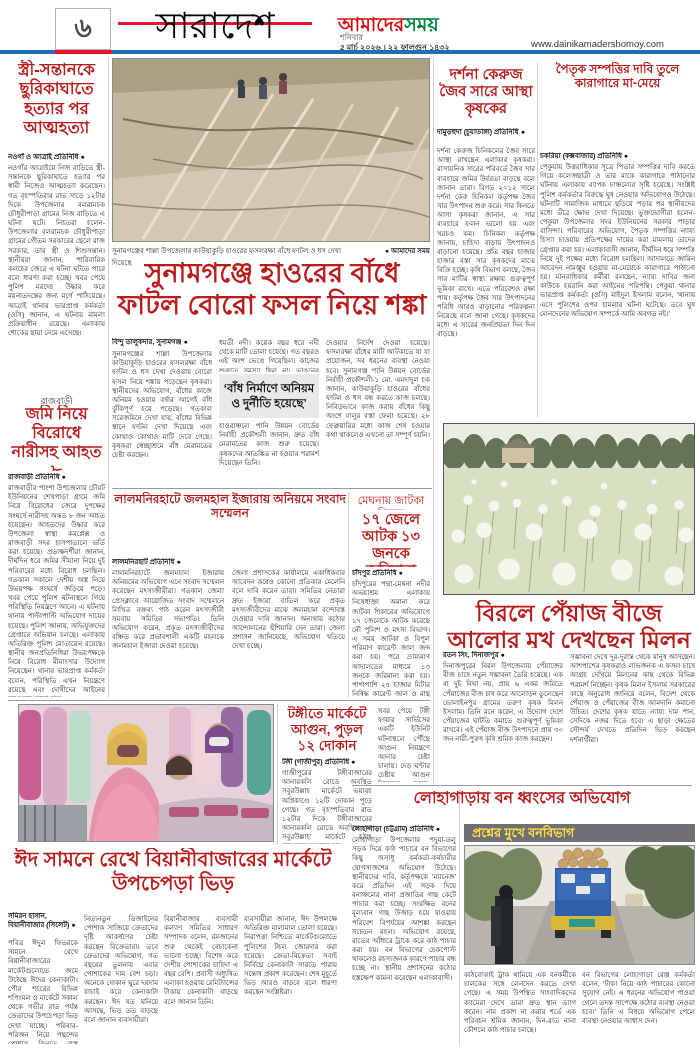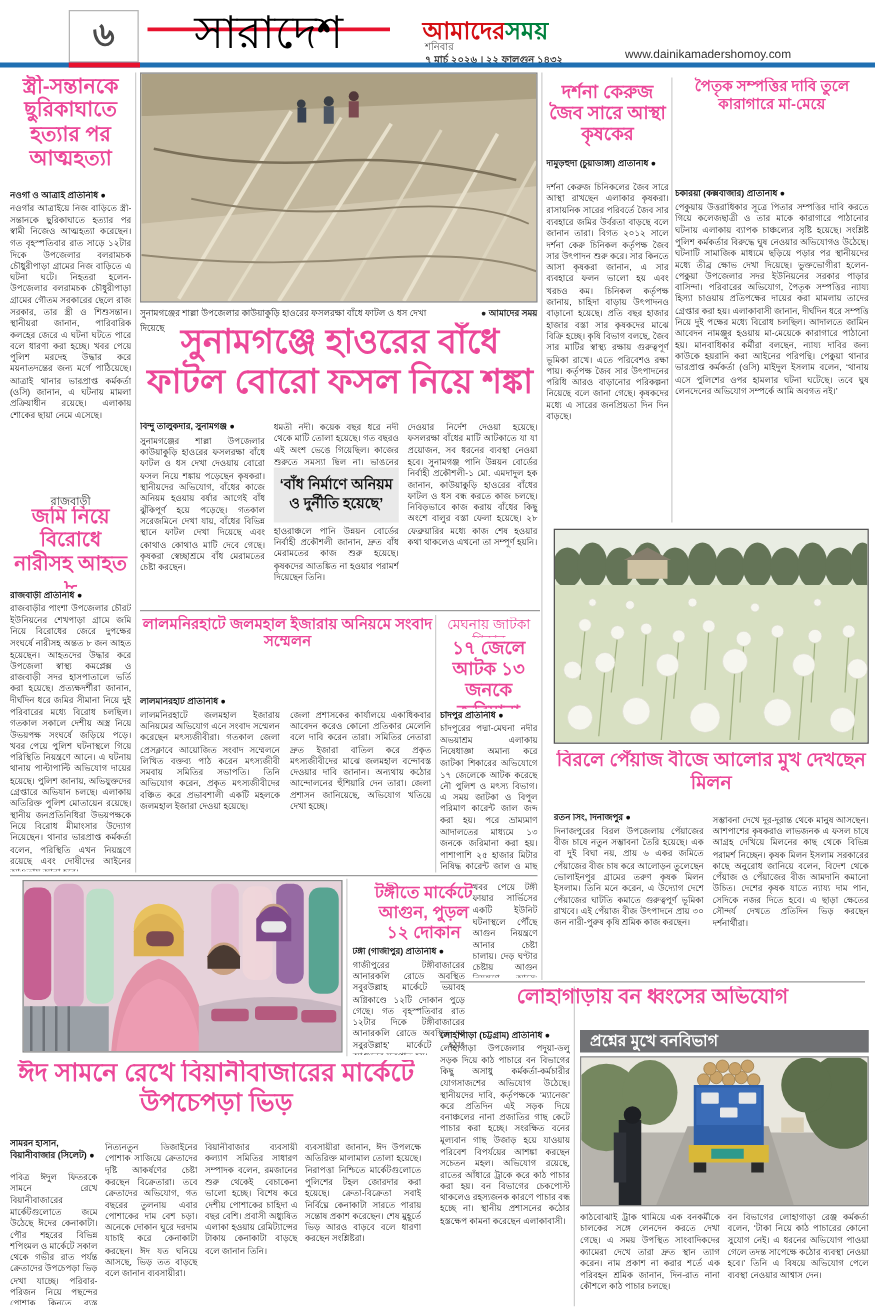--- a/index.html
+++ b/index.html
@@ -1,47 +1,47 @@
 <!DOCTYPE html>
 <html><head>
 <meta charset="utf-8">
 <style>
   html,body{margin:0;padding:0;background:#ffffff;}
   body{width:700px;height:1050px;position:relative;font-family:"Liberation Sans","DejaVu Sans",sans-serif;color:#1a1a1a;overflow:hidden;}
   .abs{position:absolute;}
-  .hl{font-weight:bold;color:#ec4899;text-align:center;line-height:1.18;overflow:hidden;}
+  .hl{font-weight:bold;color:#b91c1c;text-align:center;line-height:1.18;overflow:hidden;}
   .byline{font-size:7px;font-weight:bold;color:#111;line-height:1.25;overflow:hidden;}
   .bt{font-size:6.9px;line-height:1.33;text-align:justify;color:#222;overflow:hidden;}
   .kick{font-size:9px;text-align:center;color:#333;overflow:hidden;}
   .cap{font-size:7px;color:#222;overflow:hidden;}
   .vrule{width:1px;background:#cfcfcf;}
   .hrule{height:1px;background:#9a9a9a;}
   .photo{border:1px solid #8a8a8a;box-sizing:border-box;overflow:hidden;background:#ddd;}
   .photo svg{display:block;}
   .quotebox{background:#e9e9e9;font-weight:bold;font-size:11.5px;text-align:center;line-height:1.3;color:#111;display:flex;align-items:center;justify-content:center;padding:2px 4px;box-sizing:border-box;}
-  .banner{background:#6f7073;color:#ffffff;font-weight:bold;font-size:12.5px;line-height:18px;padding-left:8px;box-sizing:border-box;overflow:hidden;}
+  .banner{background:#6f7073;color:#fde047;font-weight:bold;font-size:12.5px;line-height:18px;padding-left:8px;box-sizing:border-box;overflow:hidden;}
   .masthead-red{color:#d40f14;font-weight:bold;}
   .masthead-green{color:#00813e;font-weight:bold;}
 </style>
 </head>
 <body>
 
 <div class="abs" style="left:55px;top:8px;width:54px;height:40px;border:1.5px solid #b5b5b5;display:flex;align-items:center;justify-content:center;">
   <span style="font-size:27px;font-weight:bold;color:#4a4a4a;">৬</span>
 </div>
 
 <div class="abs" style="left:118px;top:22px;width:194px;height:2.5px;background:#e8112d;"></div>
 <div class="abs" style="left:115px;top:2px;width:200px;height:48px;font-size:36px;font-weight:normal;color:#000;text-align:center;line-height:48px;">সারাদেশ</div>
 
 <div class="abs" style="left:338px;top:10px;width:160px;height:20px;font-size:19px;">
   <span class="masthead-red">আমাদের</span><span class="masthead-green">সময়</span>
 </div>
 <div class="abs" style="left:340px;top:31px;width:120px;font-size:8px;color:#555;">শনিবার</div>
-<div class="abs" style="left:340px;top:41px;width:170px;font-size:8px;font-weight:bold;color:#333;">৭ মার্চ ২০২৬ । ২২ ফাল্গুন ১৪৩২</div>
-<div class="abs" style="left:500px;top:38px;width:195px;text-align:left;font-size:9.5px;color:#333;">www.dainikamadershomoy.com</div>
+<div class="abs" style="left:340px;top:41px;width:170px;font-size:8px;font-weight:bold;color:#333;">2 মার্চ ২০২৬ । ২২ ফাল্গুন ১৪৩২</div>
+<div class="abs" style="left:500px;top:38px;width:195px;text-align:center;font-size:9.5px;color:#333;">www.dainikamadershomoy.com</div>
 
 <div class="abs" style="left:0;top:50px;width:700px;height:4px;background:#1f6fb2;"></div>
 <div class="abs" style="left:55px;top:50px;width:57px;height:4px;background:#e8112d;"></div>
 
 <div class="abs vrule" style="left:108px;top:58px;height:640px;"></div>
 <div class="abs vrule" style="left:433px;top:58px;height:726px;"></div>
 <div class="abs vrule" style="left:537px;top:62px;height:356px;"></div>
 <div class="abs vrule" style="left:348px;top:492px;height:206px;"></div>
 <div class="abs vrule" style="left:277px;top:703px;height:142px;"></div>
 <div class="abs vrule" style="left:459px;top:789px;height:256px;"></div>
@@ -169,21 +169,21 @@
       <circle cx="242" cy="111" r="8"></circle>
         <circle cx="14" cy="112" r="7"></circle>
       <circle cx="65" cy="145" r="11"></circle>
         <circle cx="120" cy="150" r="12"></circle>
         <circle cx="178" cy="146" r="11"></circle>
         <circle cx="230" cy="152" r="10"></circle>
       <circle cx="20" cy="150" r="10"></circle>
     </g>
   </svg>
 </div>
-<div class="abs hl" style="left:443px;top:600px;width:252px;height:48px;font-size:15px;">বিরলে পেঁয়াজ বীজে আলোর মুখ দেখছেন মিলন</div>
+<div class="abs hl" style="left:443px;top:600px;width:252px;height:48px;font-size:23px;">বিরলে পেঁয়াজ বীজে আলোর মুখ দেখছেন মিলন</div>
 <div class="abs byline" style="left:443px;top:651px;width:120px;">রতন সিং, দিনাজপুর ●</div>
 <div class="abs bt" style="left:443px;top:661px;width:120px;height:122px;">দিনাজপুরের বিরল উপজেলায় পেঁয়াজের বীজ চাষে নতুন সম্ভাবনা তৈরি হয়েছে। এক বা দুই বিঘা নয়, প্রায় ৬ একর জমিতে পেঁয়াজের বীজ চাষ করে আলোড়ন তুলেছেন ভোলাইনপুর গ্রামের তরুণ কৃষক মিলন ইসলাম। তিনি মনে করেন, এ উদ্যোগ দেশে পেঁয়াজের ঘাটতি কমাতে গুরুত্বপূর্ণ ভূমিকা রাখবে। এই পেঁয়াজ বীজ উৎপাদনে প্রায় ৩০ জন নারী-পুরুষ কৃষি শ্রমিক কাজ করছেন।</div>
 <div class="abs bt" style="left:570px;top:652px;width:125px;height:131px;">সম্ভাবনা দেখে দূর-দূরান্ত থেকে মানুষ আসছেন। আশপাশের কৃষকরাও লাভজনক এ ফসল চাষে আগ্রহ দেখিয়ে মিলনের কাছ থেকে বিভিন্ন পরামর্শ নিচ্ছেন। কৃষক মিলন ইসলাম সরকারের কাছে অনুরোধ জানিয়ে বলেন, বিদেশ থেকে পেঁয়াজ ও পেঁয়াজের বীজ আমদানি কমানো উচিত। দেশের কৃষক যাতে ন্যায্য দাম পান, সেদিকে নজর দিতে হবে। এ ছাড়া ক্ষেতের সৌন্দর্য দেখতে প্রতিদিন ভিড় করছেন দর্শনার্থীরা।</div>
 
 <div class="abs photo" style="left:18px;top:704px;width:256px;height:138px;">
   <svg width="254" height="136" viewBox="0 0 254 136">
     <rect width="254" height="136" fill="#e6d2da"></rect>
     <g opacity="0.9">
       <rect x="0" y="5" width="22" height="90" rx="8" fill="#c2548a"></rect>
       <rect x="24" y="2" width="24" height="100" rx="9" fill="#d9a7c4"></rect>
@@ -218,21 +218,21 @@
       </g>
   </svg>
 </div>
 <div class="abs hl" style="left:8px;top:848px;width:330px;height:58px;font-size:20px;">ঈদ সামনে রেখে বিয়ানীবাজারের মার্কেটে উপচেপড়া ভিড়</div>
 <div class="abs byline" style="left:8px;top:912px;width:70px;">সমিরন হাসান, বিয়ানীবাজার (সিলেট) ●</div>
 <div class="abs bt" style="left:8px;top:938px;width:70px;height:106px;">পবিত্র ঈদুল ফিতরকে সামনে রেখে বিয়ানীবাজারের মার্কেটগুলোতে জমে উঠেছে ঈদের কেনাকাটা। পৌর শহরের বিভিন্ন শপিংমল ও মার্কেটে সকাল থেকে গভীর রাত পর্যন্ত ক্রেতাদের উপচেপড়া ভিড় দেখা যাচ্ছে। পরিবার-পরিজন নিয়ে পছন্দের পোশাক কিনতে ব্যস্ত ক্রেতারা।</div>
 <div class="abs bt" style="left:84px;top:914px;width:74px;height:130px;">নিত্যনতুন ডিজাইনের পোশাক সাজিয়ে ক্রেতাদের দৃষ্টি আকর্ষণের চেষ্টা করছেন বিক্রেতারা। তবে ক্রেতাদের অভিযোগ, গত বছরের তুলনায় এবার পোশাকের দাম বেশ চড়া। অনেকে দোকান ঘুরে দরদাম যাচাই করে কেনাকাটা করছেন। ঈদ যত ঘনিয়ে আসছে, ভিড় তত বাড়ছে বলে জানান ব্যবসায়ীরা।</div>
 <div class="abs bt" style="left:164px;top:914px;width:74px;height:130px;">বিয়ানীবাজার ব্যবসায়ী কল্যাণ সমিতির সাধারণ সম্পাদক বলেন, রমজানের শুরু থেকেই বেচাকেনা ভালো হচ্ছে। বিশেষ করে দেশীয় পোশাকের চাহিদা এ বছর বেশি। প্রবাসী অধ্যুষিত এলাকা হওয়ায় রেমিট্যান্সের টাকায় কেনাকাটা বাড়ছে বলে জানান তিনি।</div>
 <div class="abs bt" style="left:244px;top:914px;width:93px;height:130px;">ব্যবসায়ীরা জানান, ঈদ উপলক্ষে অতিরিক্ত মালামাল তোলা হয়েছে। নিরাপত্তা নিশ্চিতে মার্কেটগুলোতে পুলিশের টহল জোরদার করা হয়েছে। ক্রেতা-বিক্রেতা সবাই নির্বিঘ্নে কেনাকাটা সারতে পারায় সন্তোষ প্রকাশ করেছেন। শেষ মুহূর্তে ভিড় আরও বাড়বে বলে ধারণা করছেন সংশ্লিষ্টরা।</div>
 
-<div class="abs hl" style="left:282px;top:706px;width:90px;height:50px;font-size:13.5px;margin-left:12px;">টঙ্গীতে মার্কেটে আগুন, পুড়ল ১২ দোকান</div>
+<div class="abs hl" style="left:282px;top:706px;width:90px;height:50px;font-size:13.5px;">টঙ্গীতে মার্কেটে আগুন, পুড়ল ১২ দোকান</div>
 <div class="abs byline" style="left:282px;top:758px;width:90px;">টঙ্গী (গাজীপুর) প্রতিনিধি ●</div>
 <div class="abs bt" style="left:282px;top:768px;width:90px;height:76px;">গাজীপুরের টঙ্গীবাজারের আনারকলি রোডে অবস্থিত সবুরউল্লাহ মার্কেটে ভয়াবহ অগ্নিকাণ্ডে ১২টি দোকান পুড়ে গেছে। গত বৃহস্পতিবার রাত ১২টার দিকে টঙ্গীবাজারের আনারকলি রোডে অবস্থিত ‘মা সবুরউল্লাহ’ মার্কেটে হঠাৎ আগুনের সূত্রপাত হয়।</div>
 <div class="abs bt" style="left:378px;top:706px;width:52px;height:76px;">খবর পেয়ে টঙ্গী ফায়ার সার্ভিসের একটি ইউনিট ঘটনাস্থলে পৌঁছে আগুন নিয়ন্ত্রণে আনার চেষ্টা চালায়। দেড় ঘণ্টার চেষ্টায় আগুন নিয়ন্ত্রণে আসে; তবে ততক্ষণে ১২ দোকানের মালামাল সম্পূর্ণ পুড়ে ছাই হয়ে যায়।</div>
 
 <div class="abs hl" style="left:352px;top:789px;width:340px;height:32px;font-size:16px;">লোহাগাড়ায় বন ধ্বংসের অভিযোগ</div>
 <div class="abs byline" style="left:352px;top:825px;width:104px;">লোহাগাড়া (চট্টগ্রাম) প্রতিনিধি ●</div>
 <div class="abs bt" style="left:352px;top:835px;width:104px;height:210px;">লোহাগাড়া উপজেলার পদুয়া-ডলু সড়ক দিয়ে কাঠ পাচারে বন বিভাগের কিছু অসাধু কর্মকর্তা-কর্মচারীর যোগসাজশের অভিযোগ উঠেছে। স্থানীয়দের দাবি, কর্তৃপক্ষকে ‘ম্যানেজ’ করে প্রতিদিন এই সড়ক দিয়ে বনাঞ্চলের নানা প্রজাতির গাছ কেটে পাচার করা হচ্ছে। সংরক্ষিত বনের মূল্যবান গাছ উজাড় হয়ে যাওয়ায় পরিবেশ বিপর্যয়ের আশঙ্কা করছেন সচেতন মহল। অভিযোগ রয়েছে, রাতের আঁধারে ট্রাকে করে কাঠ পাচার করা হয়। বন বিভাগের চেকপোস্ট থাকলেও রহস্যজনক কারণে পাচার বন্ধ হচ্ছে না। স্থানীয় প্রশাসনের কঠোর হস্তক্ষেপ কামনা করেছেন এলাকাবাসী।</div>
 <div class="abs banner" style="left:464px;top:824px;width:231px;height:18px;">প্রশ্নের মুখে বনবিভাগ</div>
 <div class="abs photo" style="left:464px;top:845px;width:231px;height:120px;">
   <svg width="229" height="118" viewBox="0 0 229 118">

